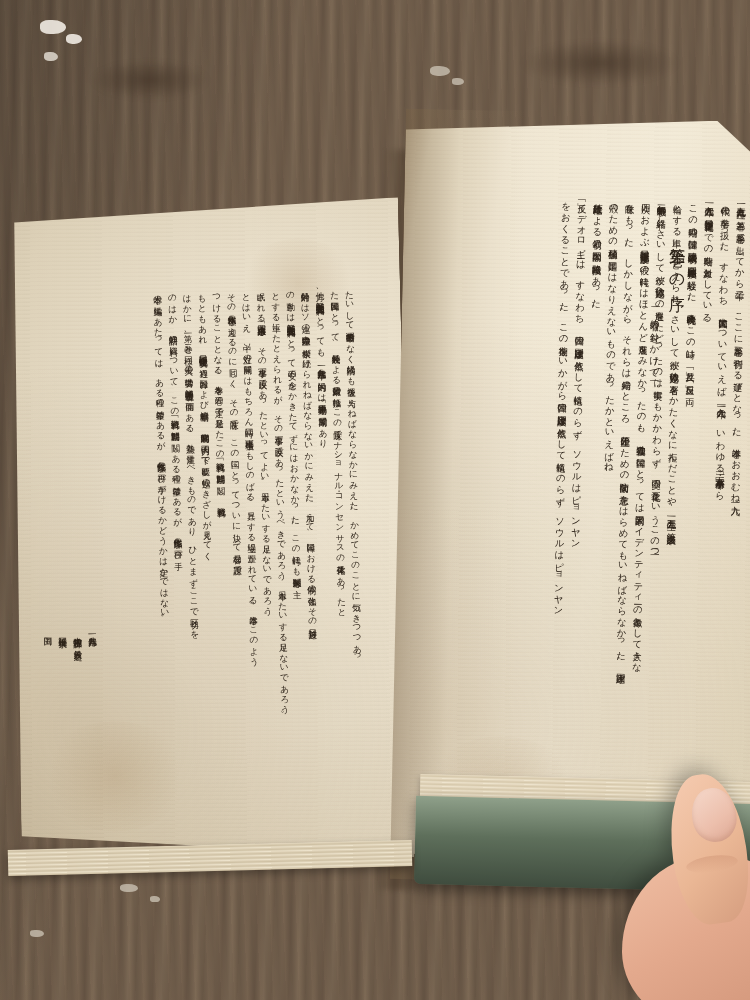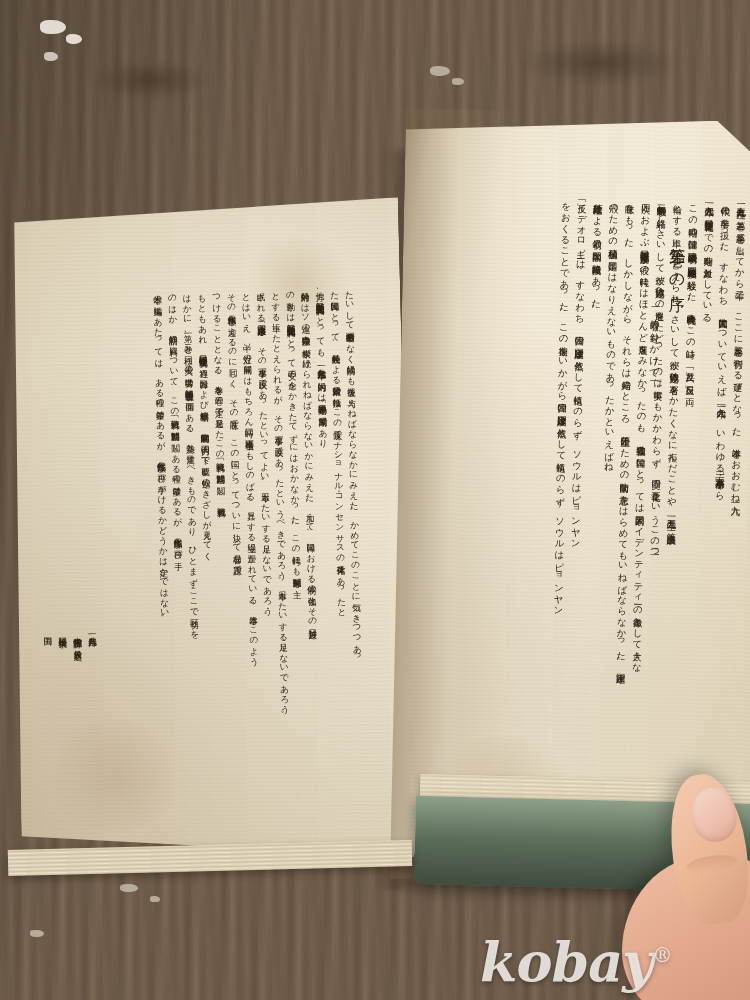--- a/index.html
+++ b/index.html
@@ -286,17 +286,14 @@
     <div class="col vtext" style="margin-left:3px;">岡田</div>
   </div>
 
   <div class="hand">
     <div class="palm"></div>
     <div class="finger"></div>
     <div class="knuckle"></div>
     <div class="nail"></div>
   </div>
 
-  <div class="watermark">
-    <span>kobay</span><span class="reg">®</span>
-  </div>
 
 </div>
 
 </body></html>

